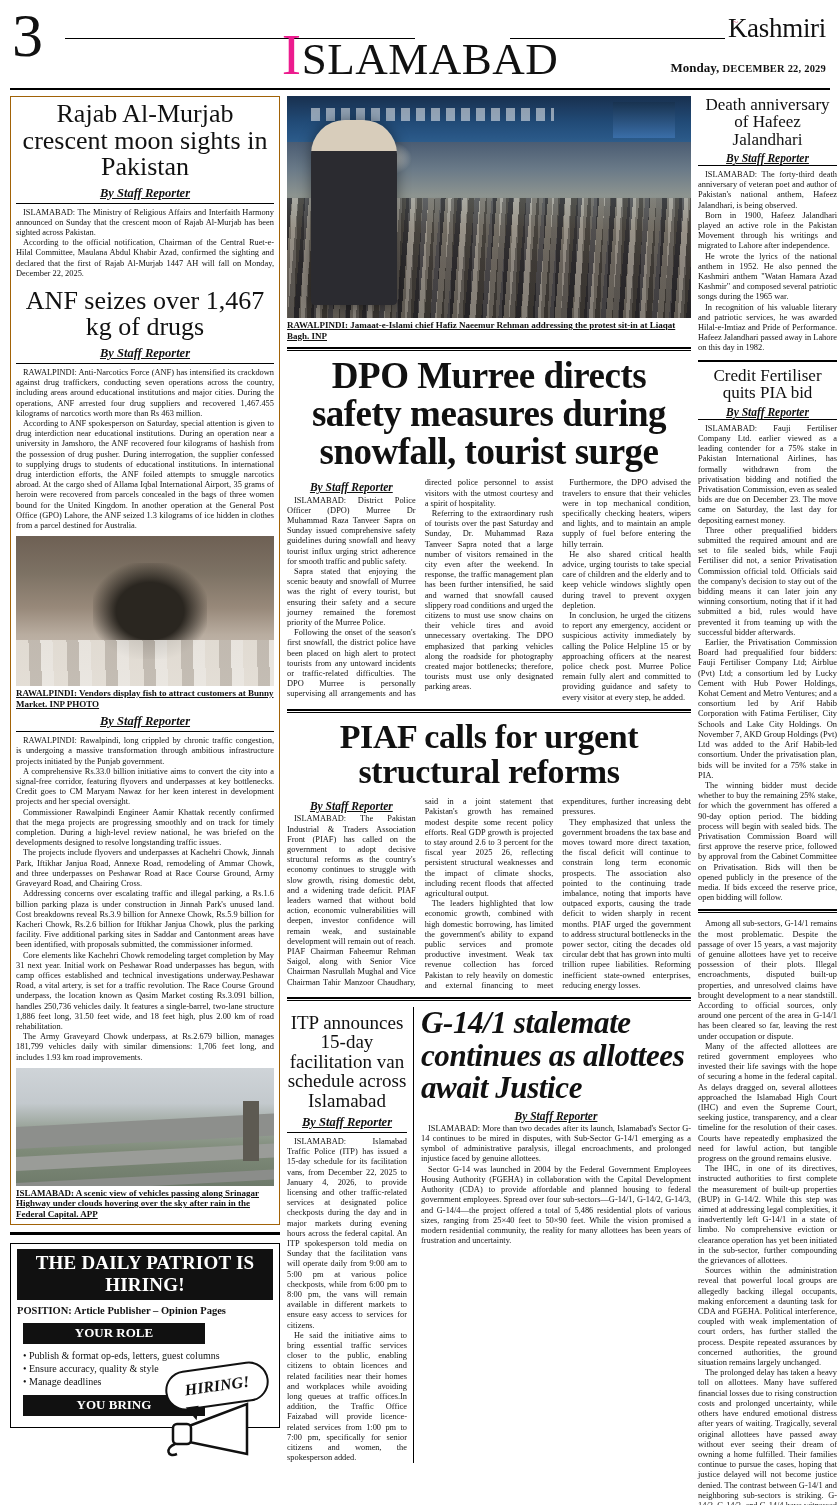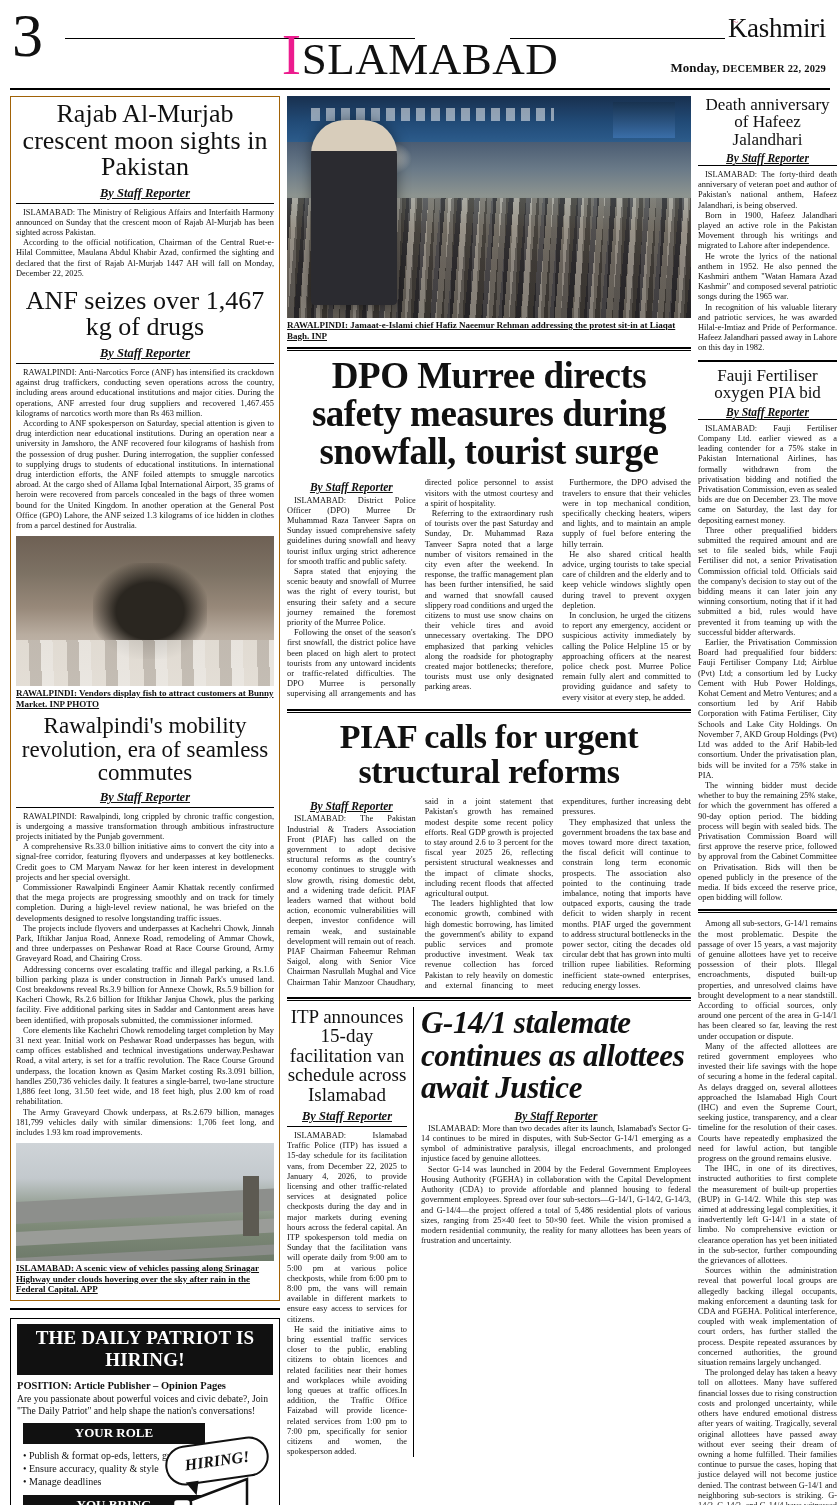--- a/index.html
+++ b/index.html
@@ -49,21 +49,21 @@
 
   
   .hl {
     text-align: center; font-weight: 400; line-height: 1.02;
     font-family: "Liberation Serif", serif;
   }
   .hl-xl { font-size: 26px; }
   .hl-lg { font-size: 23px; }
   .hl-mega { font-size: 37px; font-weight: bold; letter-spacing: -0.5px; line-height: 1.03; }
   .hl-mega2 { font-size: 34px; font-weight: bold; letter-spacing: -0.4px; line-height: 1.05; }
-  .hl-md { font-size: 19px; }
+  .hl-md { font-size: 19px; margin-top: 6px; }
   .hl-sm { font-size: 17px; }
 
   .byline {
     text-align: center; font-weight: bold; font-style: italic;
     font-size: 12.5px; text-decoration: underline;
     margin: 5px 0 4px 0;
     font-family: Liberation Serif, serif;
   }
   .byline.tight { margin: 4px 0 3px 0; font-size: 11.5px; }
 
@@ -208,21 +208,20 @@
         <div class="byline">By Staff Reporter</div>
         <div class="rule-thin" style="margin-top:-2px;"></div>
         <div class="body-txt">
           <p>RAWALPINDI: Anti-Narcotics Force (ANF) has intensified its crackdown against drug traffickers, conducting seven operations across the country, including areas around educational institutions and major cities. During the operations, ANF arrested four drug suppliers and recovered 1,467.455 kilograms of narcotics worth more than Rs 463 million.</p>
           <p>According to ANF spokesperson on Saturday, special attention is given to drug interdiction near educational institutions. During an operation near a university in Jamshoro, the ANF recovered four kilograms of hashish from the possession of drug pusher. During interrogation, the supplier confessed to supplying drugs to students of educational institutions. In international drug interdiction efforts, the ANF foiled attempts to smuggle narcotics abroad. At the cargo shed of Allama Iqbal International Airport, 35 grams of heroin were recovered from parcels concealed in the bags of three women bound for the United Kingdom. In another operation at the General Post Office (GPO) Lahore, the ANF seized 1.3 kilograms of ice hidden in clothes from a parcel destined for Australia.</p>
         </div>
 
         <div class="photo ph-fish" style="margin-top:5px;"></div>
         <div class="caption">RAWALPINDI: Vendors display fish to attract customers at Bunny Market. INP PHOTO</div>
 
-        <div class="hl hl-lg" style="margin-top:5px;">Rawalpindi's mobility revolution, era of seamless commutes</div>
         <div class="byline">By Staff Reporter</div>
         <div class="rule-thin" style="margin-top:-2px;"></div>
         <div class="body-txt">
           <p>RAWALPINDI: Rawalpindi, long crippled by chronic traffic congestion, is undergoing a massive transformation through ambitious infrastructure projects initiated by the Punjab government.</p>
           <p>A comprehensive Rs.33.0 billion initiative aims to convert the city into a signal-free corridor, featuring flyovers and underpasses at key bottlenecks. Credit goes to CM Maryam Nawaz for her keen interest in development projects and her special oversight.</p>
           <p>Commissioner Rawalpindi Engineer Aamir Khattak recently confirmed that the mega projects are progressing smoothly and on track for timely completion. During a high-level review national, he was briefed on the developments designed to resolve longstanding traffic issues.</p>
           <p>The projects include flyovers and underpasses at Kachehri Chowk, Jinnah Park, Iftikhar Janjua Road, Annexe Road, remodeling of Ammar Chowk, and three underpasses on Peshawar Road at Race Course Ground, Army Graveyard Road, and Chairing Cross.</p>
           <p>Addressing concerns over escalating traffic and illegal parking, a Rs.1.6 billion parking plaza is under construction in Jinnah Park's unused land. Cost breakdowns reveal Rs.3.9 billion for Annexe Chowk, Rs.5.9 billion for Kacheri Chowk, Rs.2.6 billion for Iftikhar Janjua Chowk, plus the parking facility. Five additional parking sites in Saddar and Cantonment areas have been identified, with proposals submitted, the commissioner informed.</p>
           <p>Core elements like Kachehri Chowk remodeling target completion by May 31 next year. Initial work on Peshawar Road underpasses has begun, with camp offices established and technical investigations underway.Peshawar Road, a vital artery, is set for a traffic revolution. The Race Course Ground underpass, the location known as Qasim Market costing Rs.3.091 billion, handles 250,736 vehicles daily. It features a single-barrel, two-lane structure 1,886 feet long, 31.50 feet wide, and 18 feet high, plus 2.00 km of road rehabilitation.</p>
           <p>The Army Graveyard Chowk underpass, at Rs.2.679 billion, manages 181,799 vehicles daily with similar dimensions: 1,706 feet long, and includes 1.93 km road improvements.</p>
@@ -230,21 +229,20 @@
 
         <div class="photo ph-road" style="margin-top:5px;"></div>
         <div class="caption">ISLAMABAD: A scenic view of vehicles passing along Srinagar Highway under clouds hovering over the sky after rain in the Federal Capital. APP</div>
       </div>
 
       <div class="rule-thick" style="margin:7px 0 8px 0;"></div>
 
       <div class="ad">
         <div class="ad-band">THE DAILY PATRIOT IS HIRING!</div>
         <div class="ad-pos">POSITION: Article Publisher – Opinion Pages</div>
-        <div class="ad-lead">Are you passionate about powerful voices and civic debate?, Join "The Daily Patriot" and help shape the nation's conversations!</div>
 
         <div class="ad-sub">YOUR ROLE</div>
         <ul>
           <li>Publish &amp; format op-eds, letters, guest columns</li>
           <li>Ensure accuracy, quality &amp; style</li>
           <li>Manage deadlines</li>
         </ul>
 
         <div class="ad-sub">YOU BRING</div>
 
@@ -326,21 +324,21 @@
       <div class="rule-thin" style="margin-top:-2px;"></div>
       <div class="body-txt">
         <p>ISLAMABAD: The forty-third death anniversary of veteran poet and author of Pakistan's national anthem, Hafeez Jalandhari, is being observed.</p>
         <p>Born in 1900, Hafeez Jalandhari played an active role in the Pakistan Movement through his writings and migrated to Lahore after independence.</p>
         <p>He wrote the lyrics of the national anthem in 1952. He also penned the Kashmiri anthem "Watan Hamara Azad Kashmir" and composed several patriotic songs during the 1965 war.</p>
         <p>In recognition of his valuable literary and patriotic services, he was awarded Hilal-e-Imtiaz and Pride of Performance. Hafeez Jalandhari passed away in Lahore on this day in 1982.</p>
       </div>
 
       <div class="rule-thick"></div>
 
-      <div class="hl hl-sm">Fauji Fertiliser oxygen PIA bid</div>
+      <div class="hl hl-sm">Credit Fertiliser quits PIA bid</div>
       <div class="byline tight">By Staff Reporter</div>
       <div class="rule-thin" style="margin-top:-2px;"></div>
       <div class="body-txt">
         <p>ISLAMABAD: Fauji Fertiliser Company Ltd. earlier viewed as a leading contender for a 75% stake in Pakistan International Airlines, has formally withdrawn from the privatisation bidding and notified the Privatisation Commission, even as sealed bids are due on December 23. The move came on Saturday, the last day for depositing earnest money.</p>
         <p>Three other prequalified bidders submitted the required amount and are set to file sealed bids, while Fauji Fertiliser did not, a senior Privatisation Commission official told. Officials said the company's decision to stay out of the bidding means it can later join any winning consortium, noting that if it had submitted a bid, rules would have prevented it from teaming up with the successful bidder afterwards.</p>
         <p>Earlier, the Privatisation Commission Board had prequalified four bidders: Fauji Fertiliser Company Ltd; Airblue (Pvt) Ltd; a consortium led by Lucky Cement with Hub Power Holdings, Kohat Cement and Metro Ventures; and a consortium led by Arif Habib Corporation with Fatima Fertiliser, City Schools and Lake City Holdings. On November 7, AKD Group Holdings (Pvt) Ltd was added to the Arif Habib-led consortium. Under the privatisation plan, bids will be invited for a 75% stake in PIA.</p>
         <p>The winning bidder must decide whether to buy the remaining 25% stake, for which the government has offered a 90-day option period. The bidding process will begin with sealed bids. The Privatisation Commission Board will first approve the reserve price, followed by approval from the Cabinet Committee on Privatisation. Bids will then be opened publicly in the presence of the media. If bids exceed the reserve price, open bidding will follow.</p>
       </div>
 
       <div class="rule-dbl"></div>

